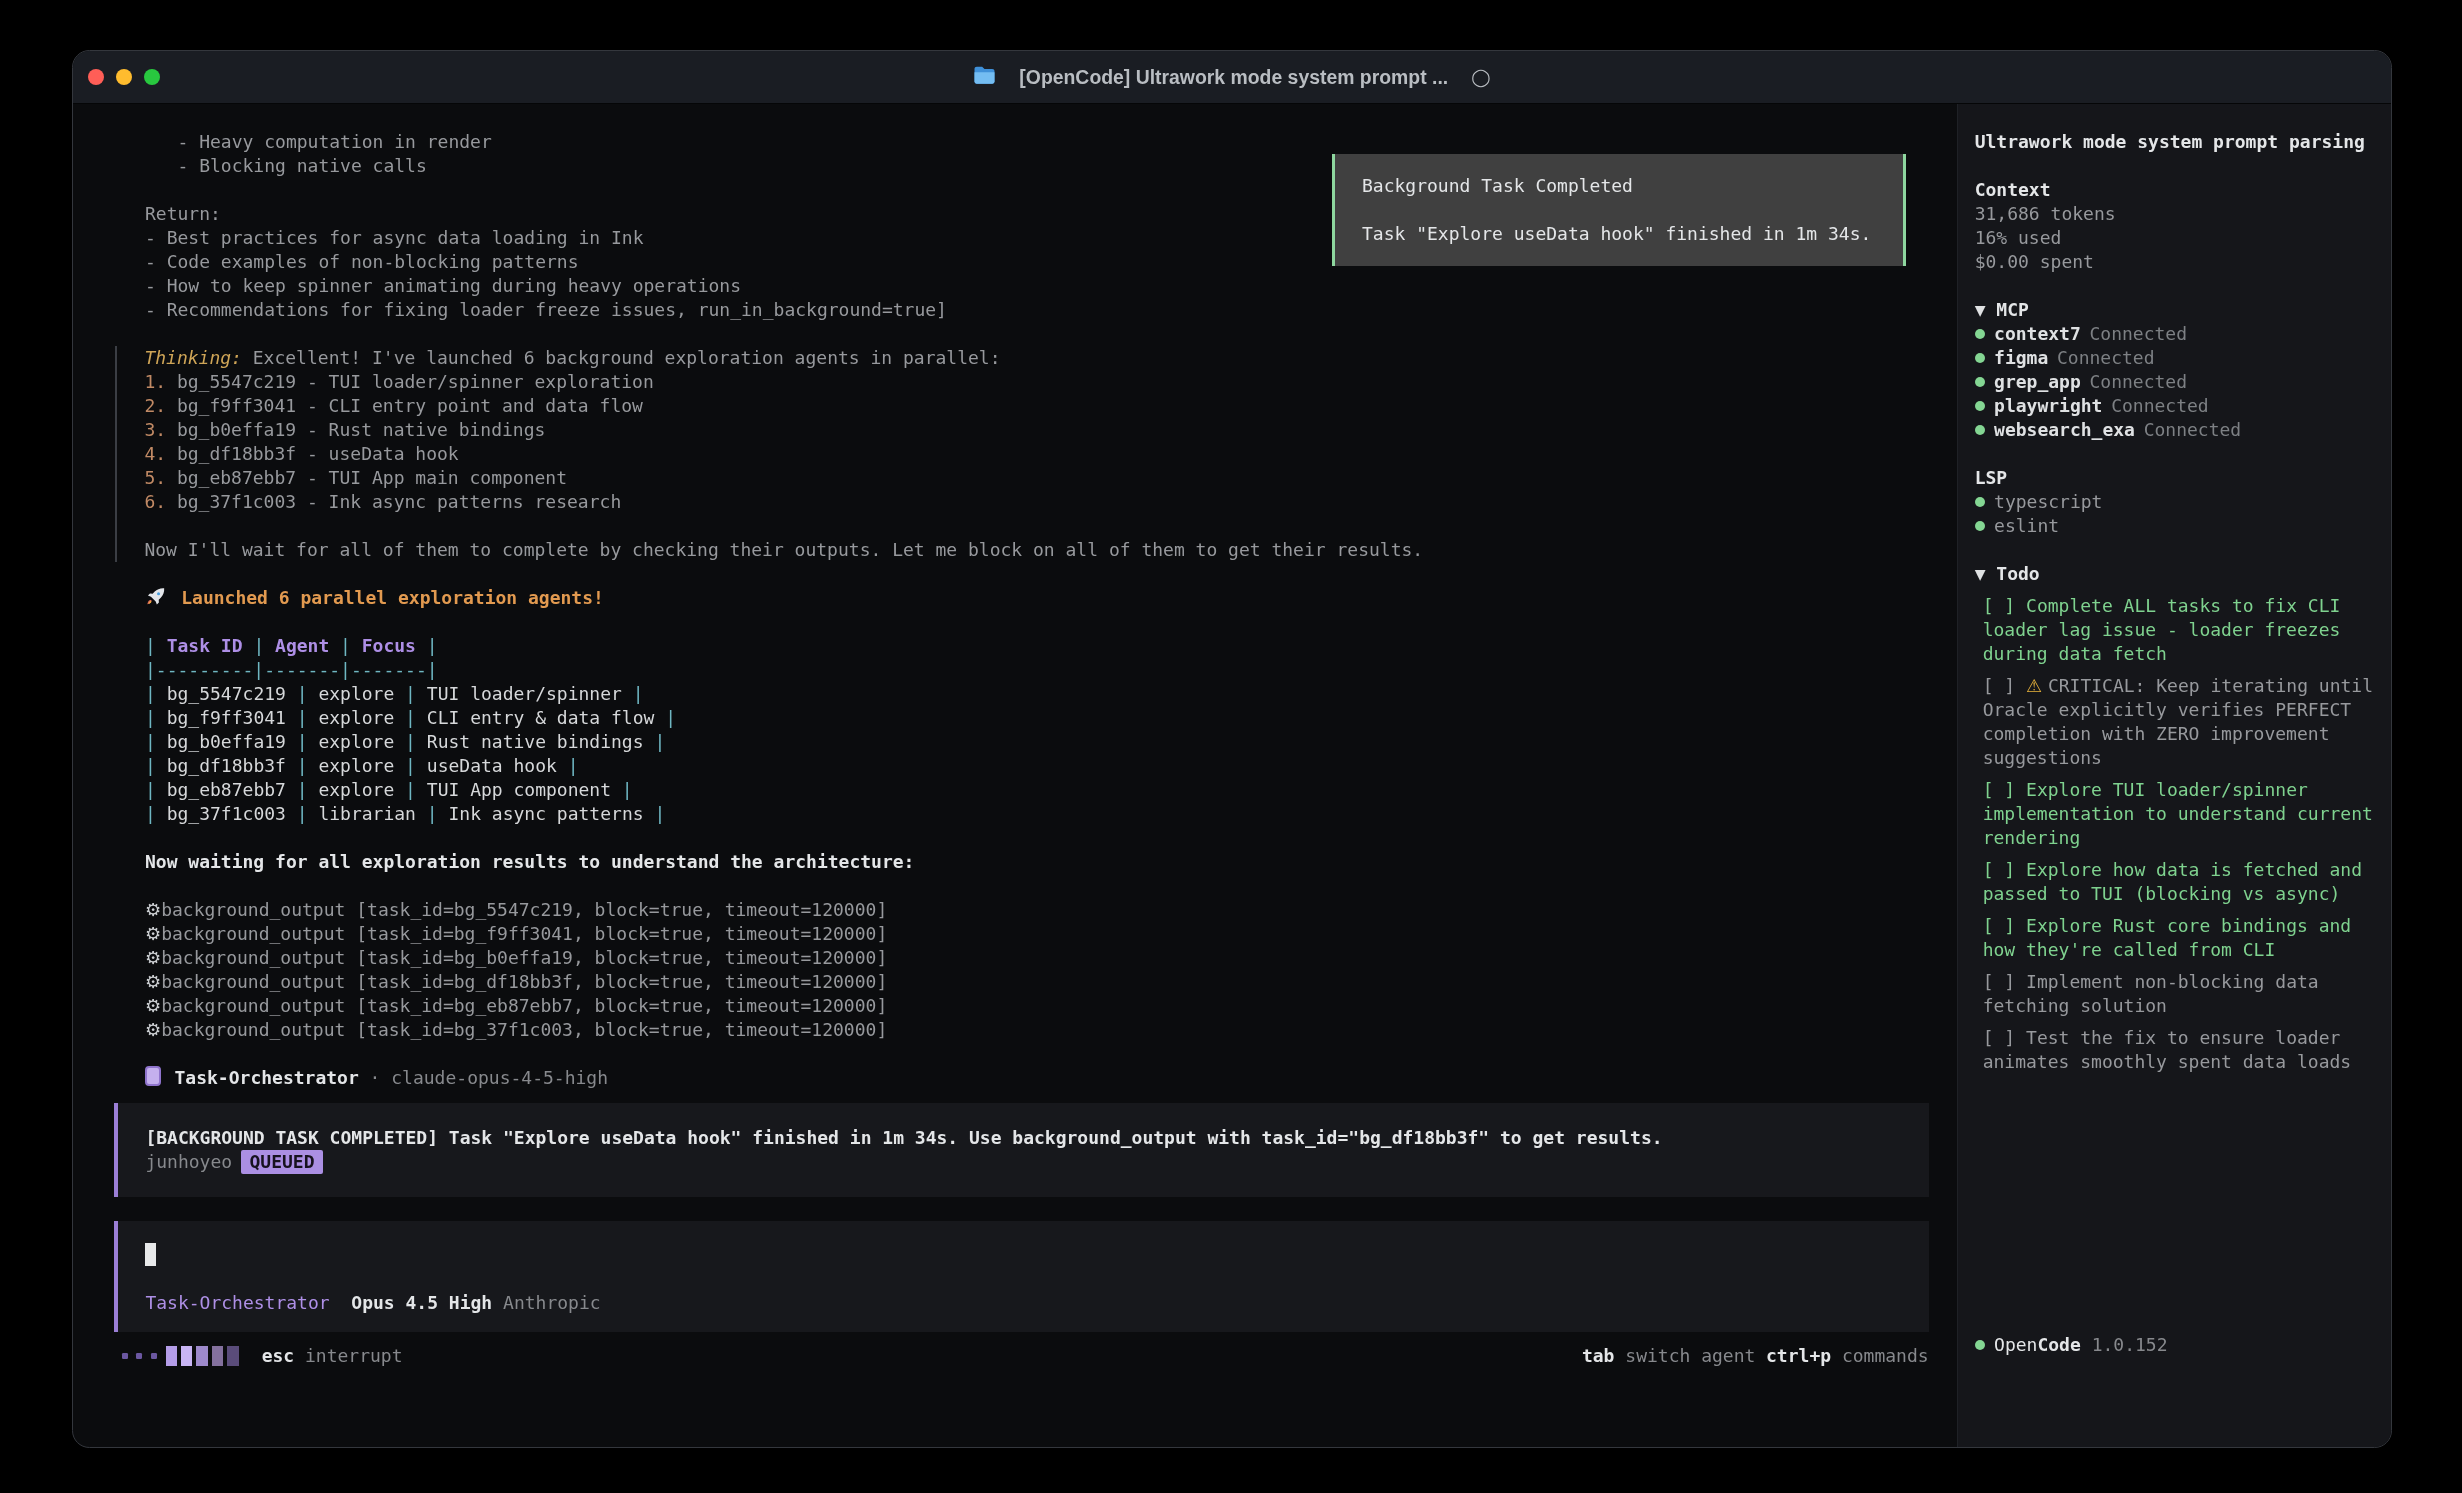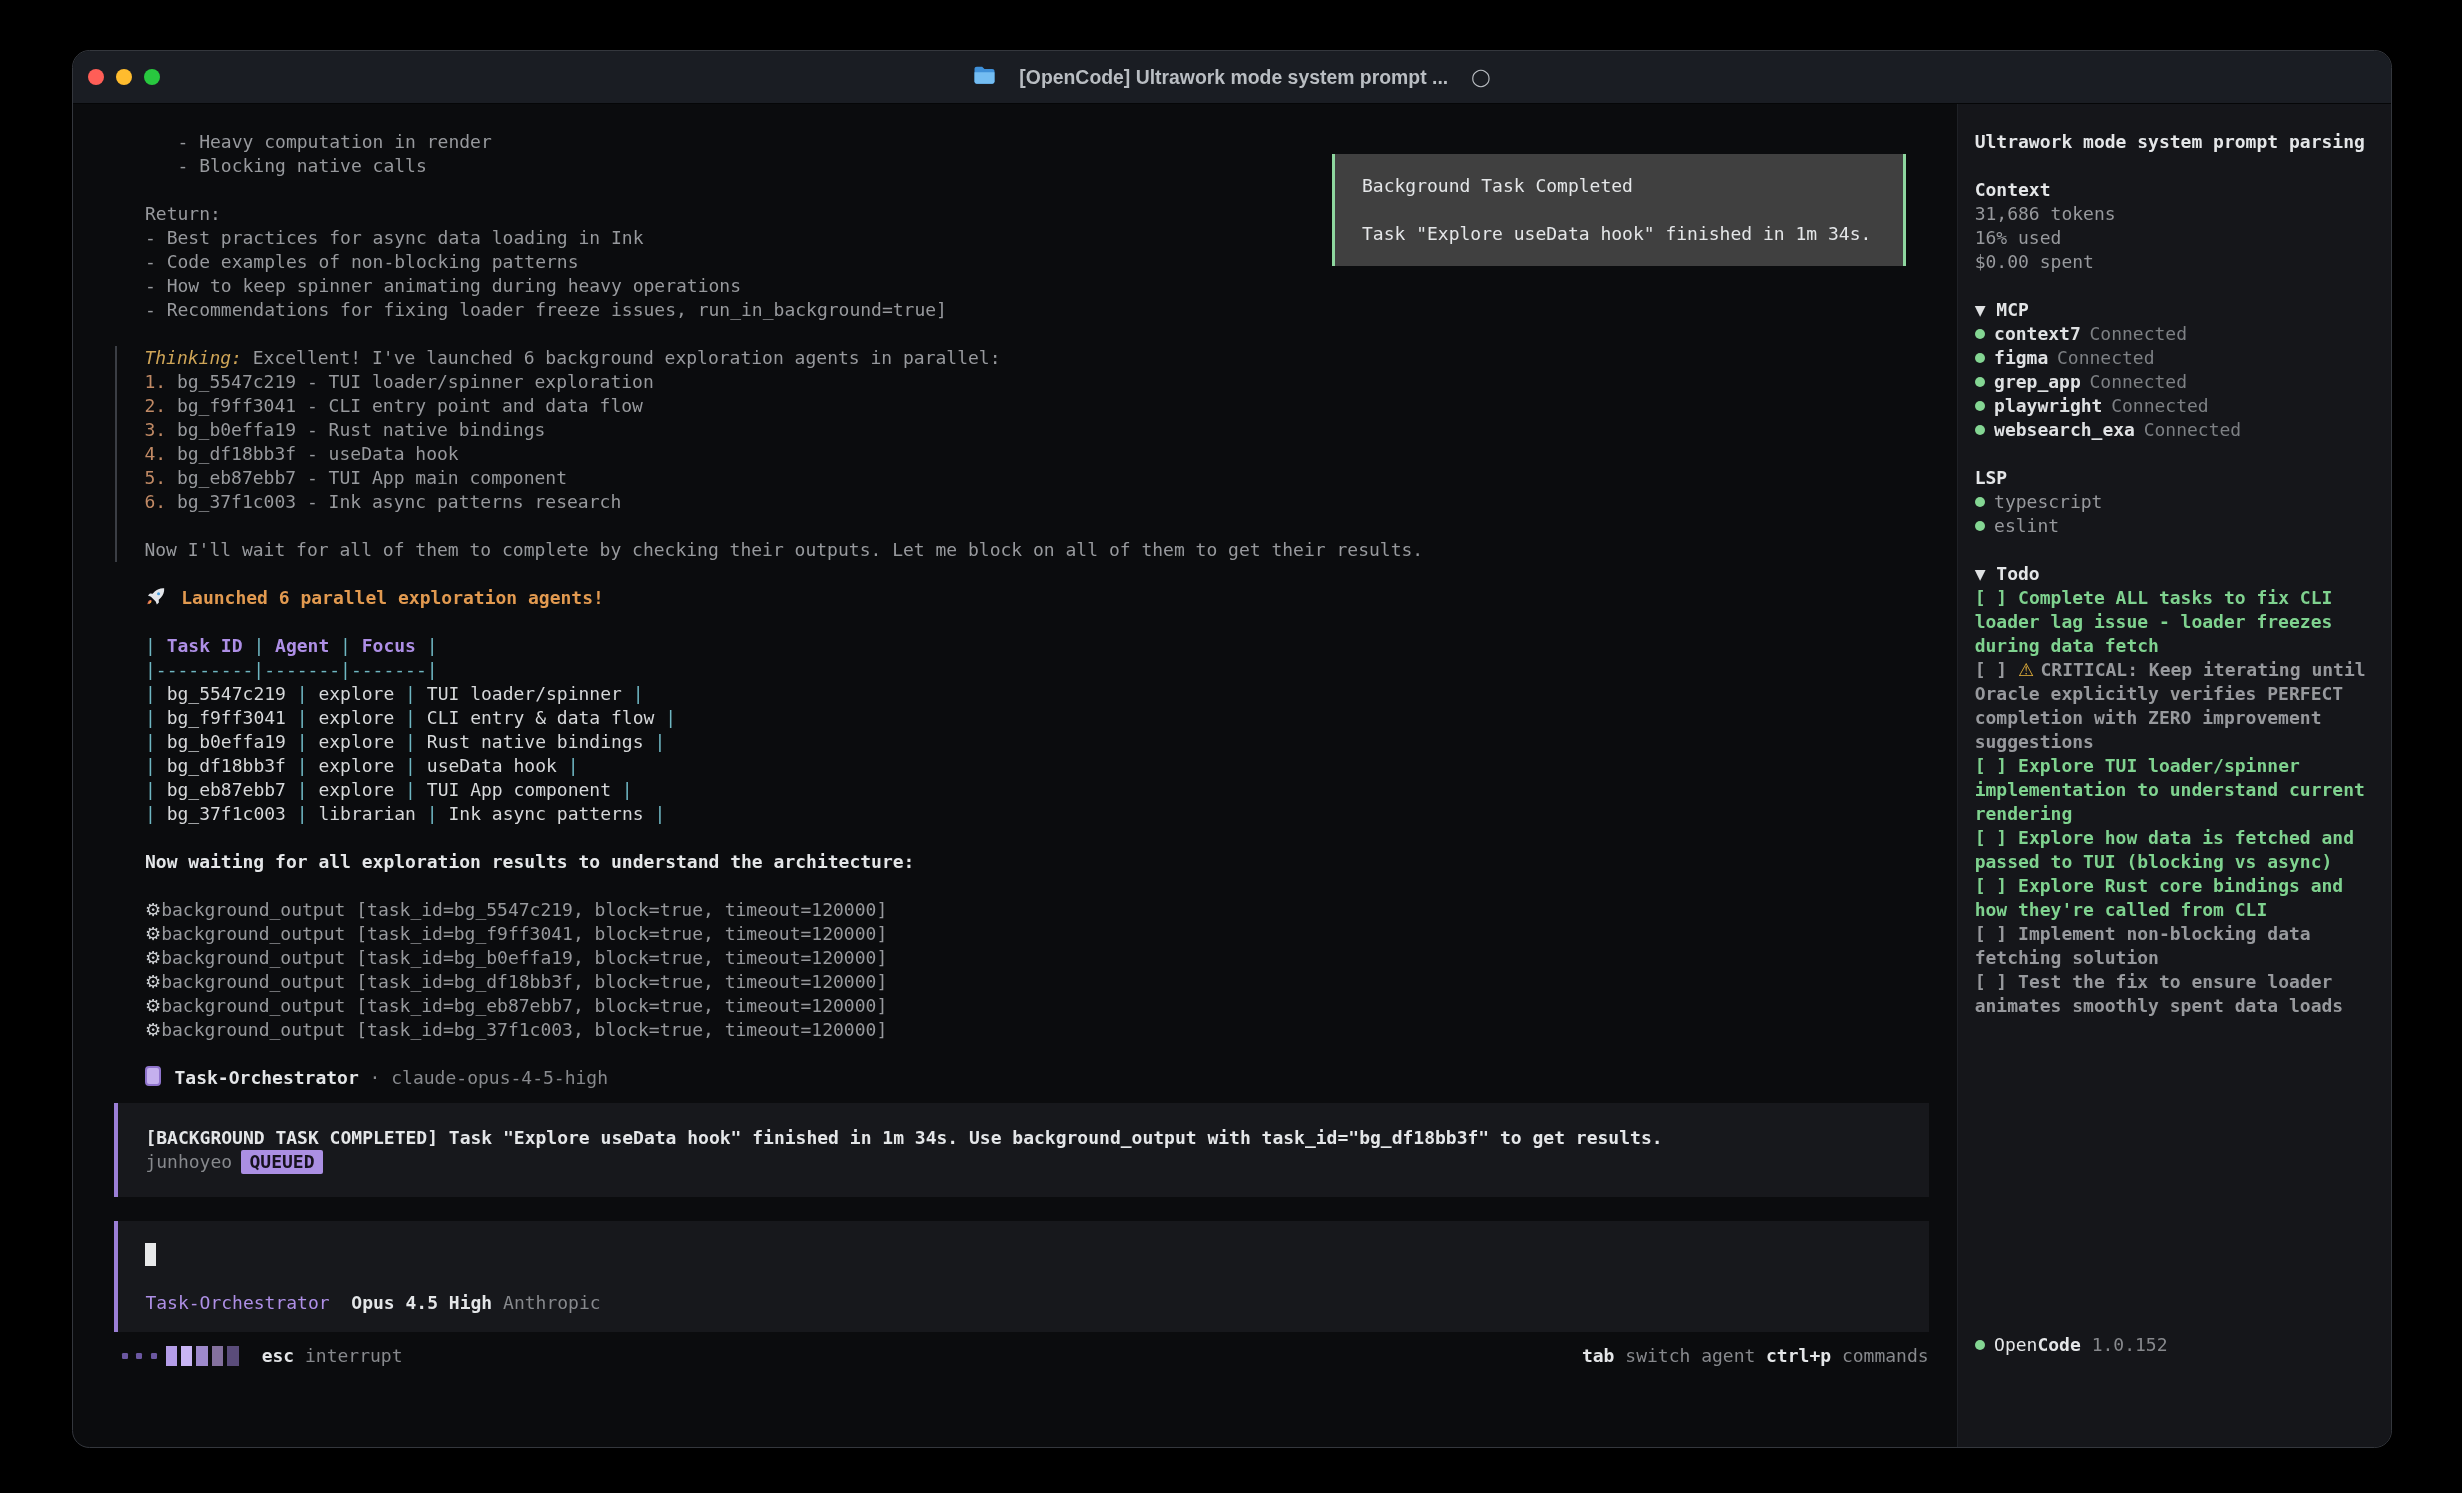--- a/index.html
+++ b/index.html
@@ -47,21 +47,21 @@
   .spin-block{width:11.4px;height:20px;}
   .sb-right{margin-left:auto;display:flex;gap:10.7px;white-space:pre;}
   
   .sidebar{width:447px;box-sizing:border-box;background:#15161a;border-left:1.3px solid #1f2126;
     padding:26px 25.4px 0 16.7px;font-size:18px;line-height:24px;position:relative;color:#97999d;}
   .side-line{height:24px;white-space:pre;}
   .tri{font-family:"DejaVu Sans",sans-serif;font-size:14px;color:#dfe1e3;vertical-align:1.3px;}
   .dot{display:inline-block;width:10px;height:10px;border-radius:50%;background:#84d693;
     vertical-align:1.3px;margin-right:9.4px;}
   .mcp-name{color:#dfe1e3;font-weight:bold;} .mcp-status{color:#7d8084;margin-left:8.7px;}
-  .todo-item{white-space:pre-wrap;width:403px;margin:0;font-weight:bold;}
+  .todo-item{white-space:pre-wrap;width:403px;margin:8px;}
   .todo-green{color:#7fd28f;} .todo-gray{color:#97999d;}
   .warn{color:#e8b33c;font-family:"DejaVu Sans",sans-serif;}
   .side-footer{position:absolute;left:16.7px;bottom:90px;white-space:pre;}
 </style>
 </head>
 <body>
 
 <div class="window">
   <div class="titlebar">
     <div class="lights">

